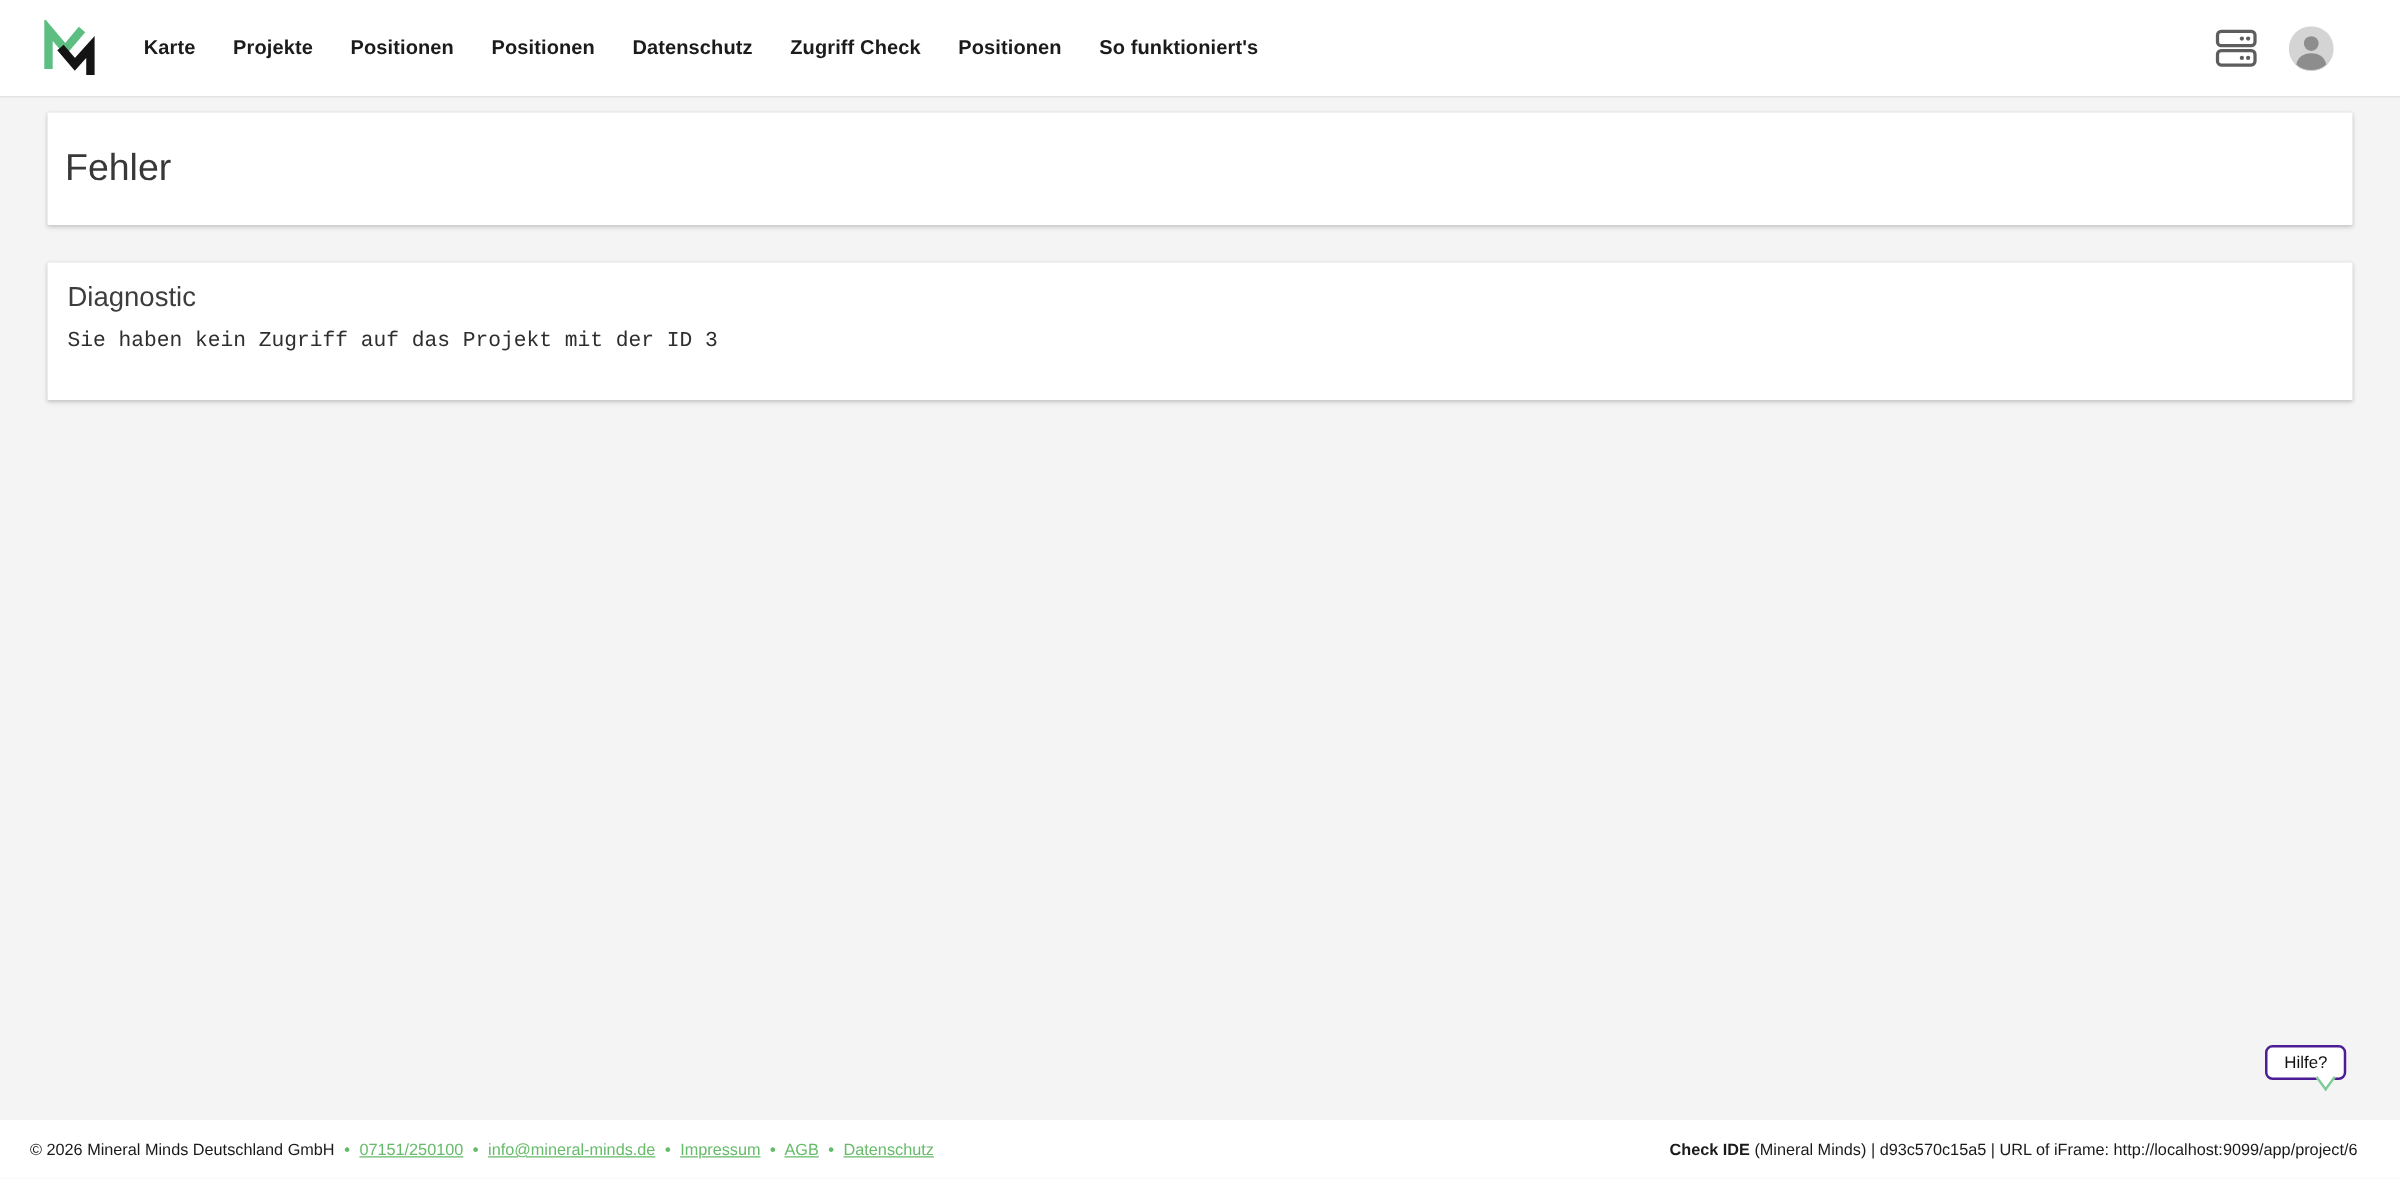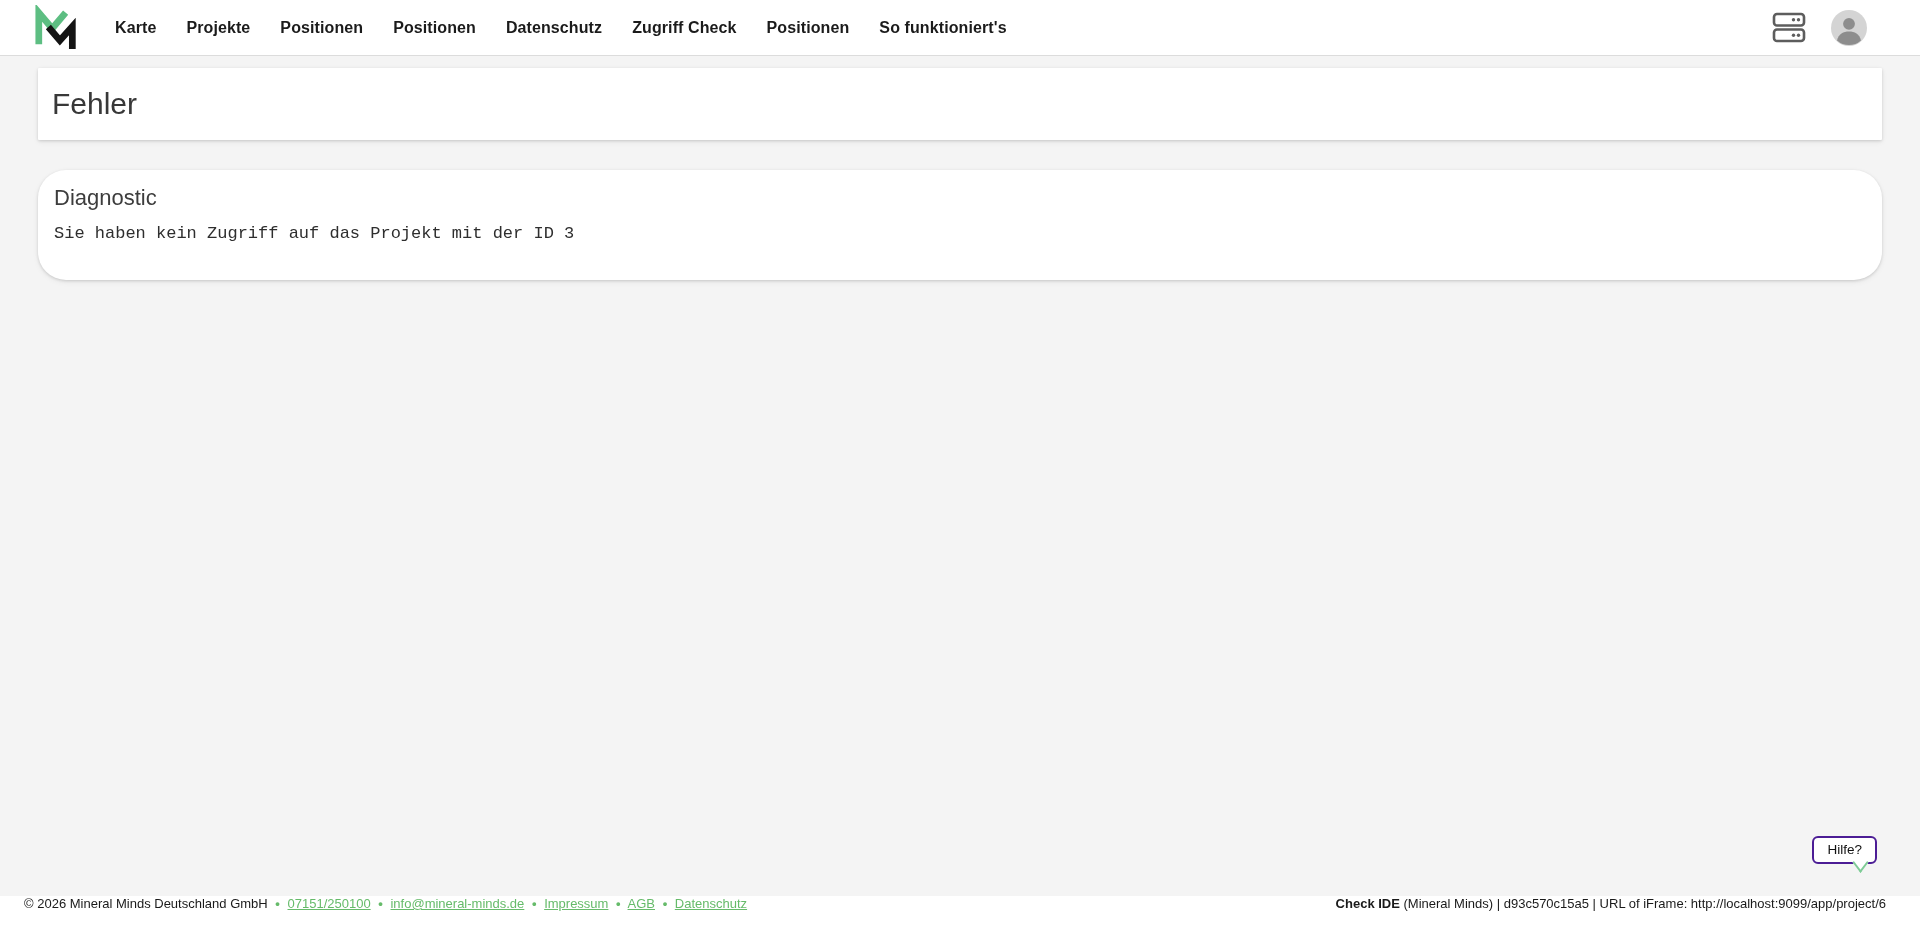--- a/index.html
+++ b/index.html
@@ -7,21 +7,21 @@
   body {
     font-family: "Liberation Sans", sans-serif;
     background: #f4f4f4;
     display: flex;
     flex-direction: column;
     color: #212121;
   }
 
   
   .header {
-    height: 56px;
+    height: 78px;
     background: #ffffff;
     border-bottom: 1px solid #dcdcdc;
     display: flex;
     align-items: center;
     padding: 0 53px 0 34px;
     flex: 0 0 auto;
   }
   .logo { width: 46px; height: 46px; display: block; cursor: pointer; }
   .nav { display: flex; align-items: center; margin-left: 20px; }
   .nav a {
@@ -44,35 +44,34 @@
     flex: 1 1 auto;
     padding: 12px 38px 0 38px;
     position: relative;
   }
   .card {
     background: #ffffff;
     box-shadow: 0 1px 3px rgba(0,0,0,0.14), 0 2px 6px rgba(0,0,0,0.06);
     border-radius: 1px;
   }
   .card-error {
-    height: 72px;
+    height: 90px;
     display: flex;
     align-items: center;
     padding: 0 14px;
     margin-bottom: 30px;
   }
   .card-error h1 {
     font-size: 30px;
     font-weight: 400;
     color: #383838;
   }
   .card-diagnostic {
     height: 110px;
     padding: 15px 16px;
-    border-radius: 28px;
   }
   .card-diagnostic h2 {
     font-size: 22px;
     font-weight: 400;
     color: #3d3d3d;
     margin-bottom: 13px;
   }
   .diag-message {
     font-family: Liberation Mono, monospace;
     font-size: 17px;
@@ -106,21 +105,21 @@
     border-bottom: 2px solid #7ecb96;
     transform: rotate(45deg) skew(8deg, 8deg);
   }
 
   
   .footer {
     flex: 0 0 auto;
     height: 47px;
     background: #ffffff;
     display: flex;
-    align-items: flex-start;
+    align-items: center;
     justify-content: space-between;
     padding: 0 34px 0 24px;
     font-size: 13px;
     color: #1a1a1a;
   }
   .footer-left, .footer-right { white-space: nowrap; }
   .footer a {
     color: #66bb6a;
     text-decoration: underline;
     cursor: pointer;

